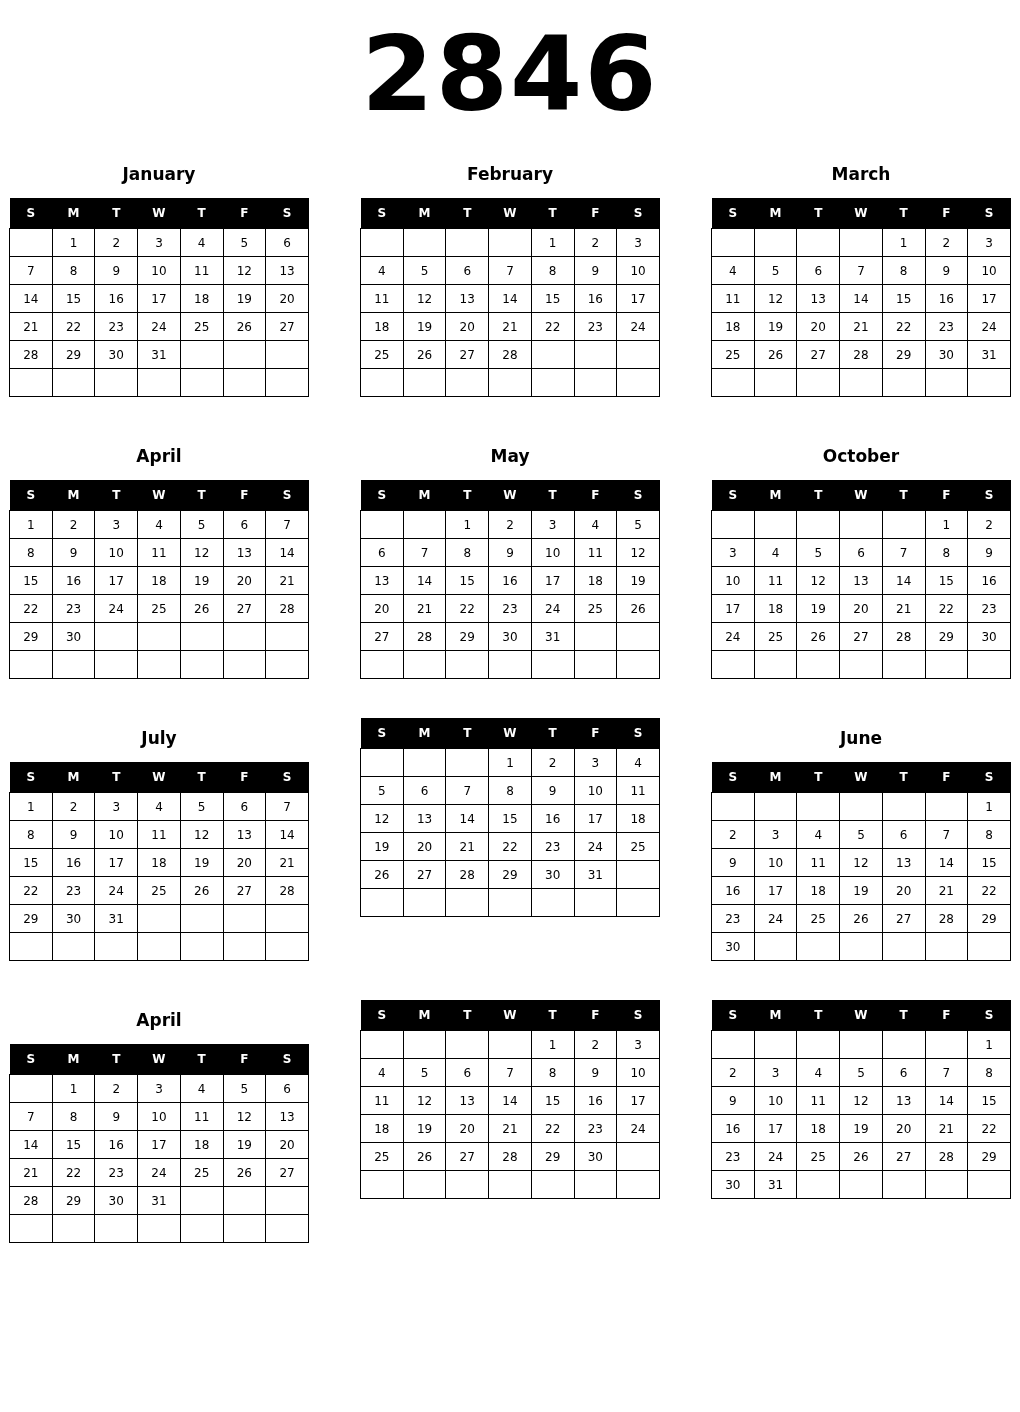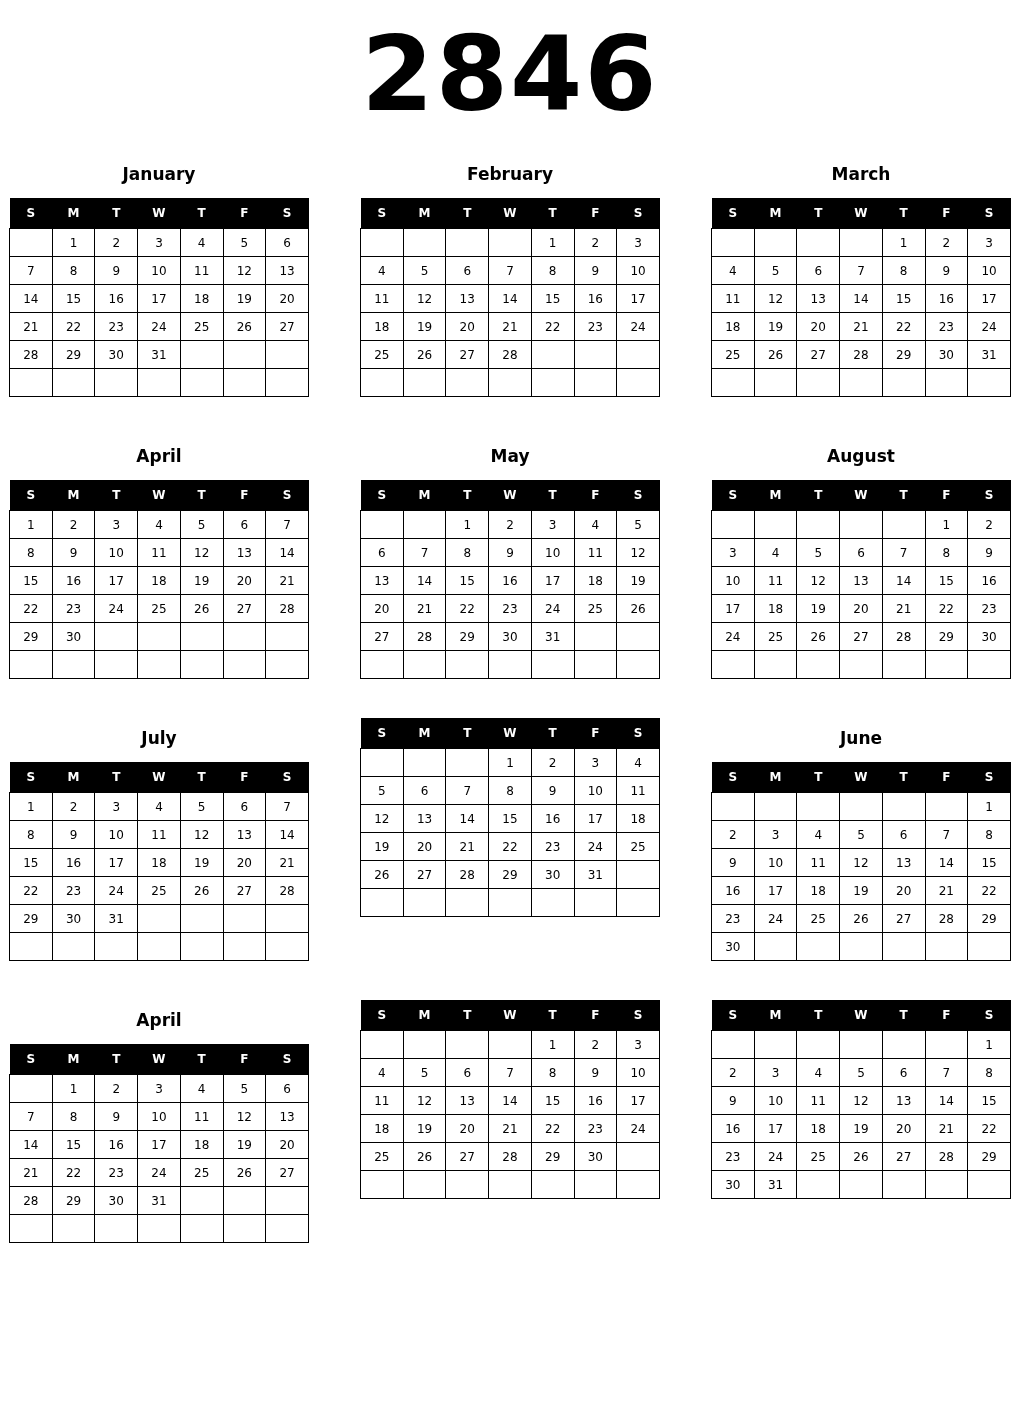--- a/index.html
+++ b/index.html
@@ -440,21 +440,21 @@
               <td></td>
               <td></td>
               <td></td>
               <td></td>
               <td></td>
             </tr>
           </tbody>
         </table>
       </div>
       <div class="month">
-        <div class="month-name">August</div>
+        <div class="month-name">October</div>
         <table class="cal">
           <thead>
             <tr class="head-row">
               <th>S</th>
               <th>M</th>
               <th>T</th>
               <th>W</th>
               <th>T</th>
               <th>F</th>
               <th>S</th>

